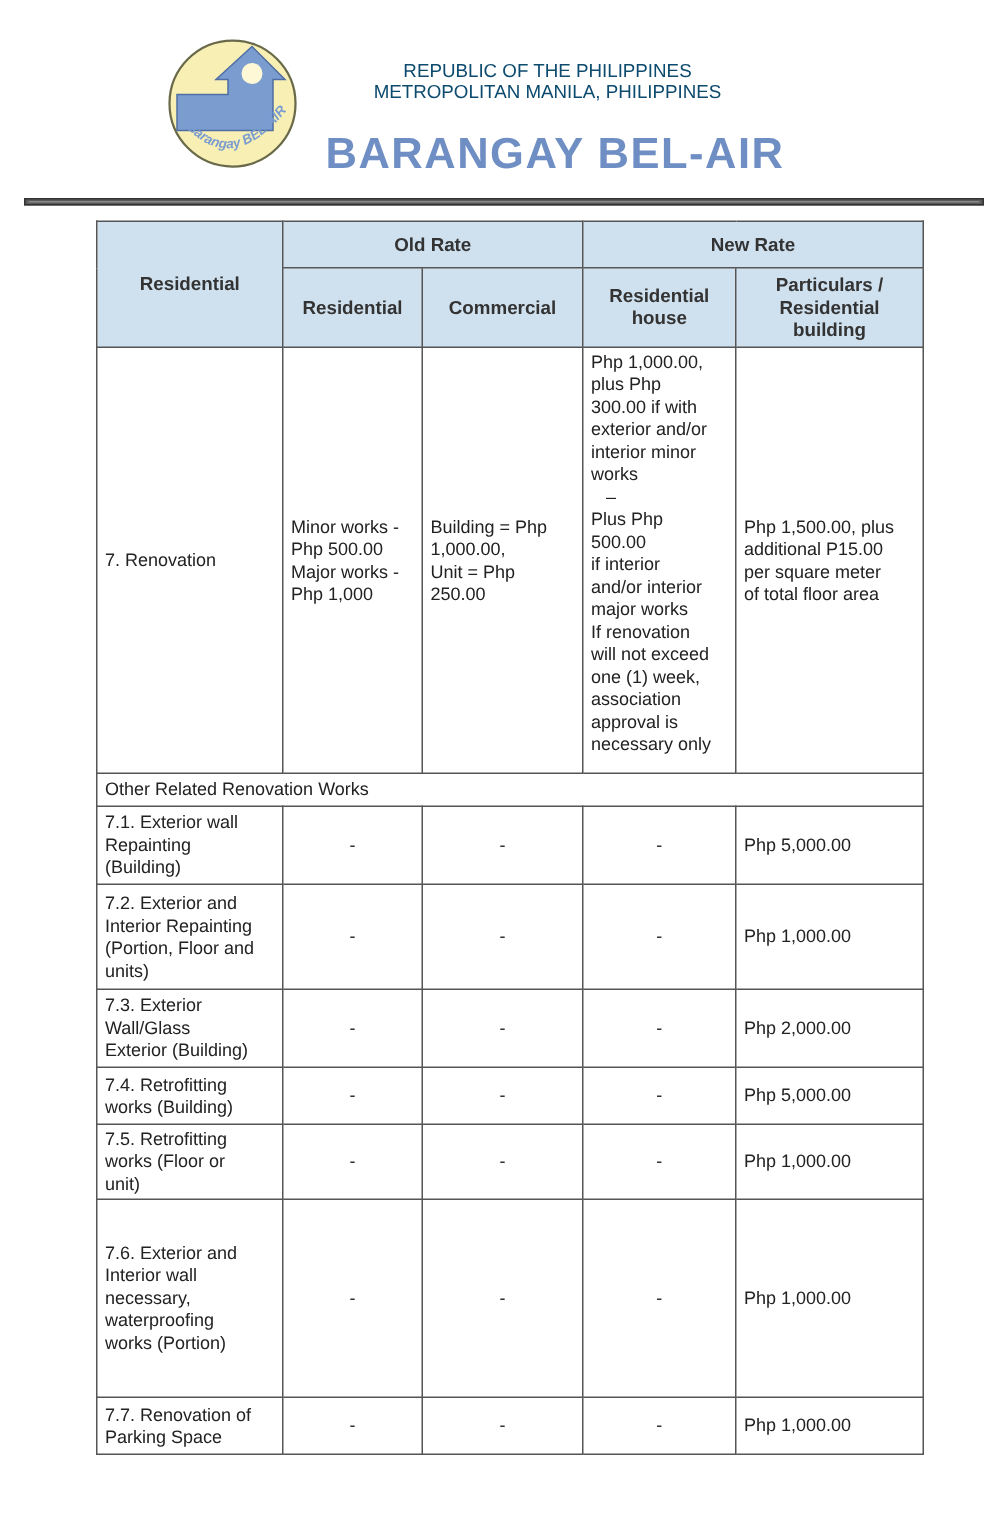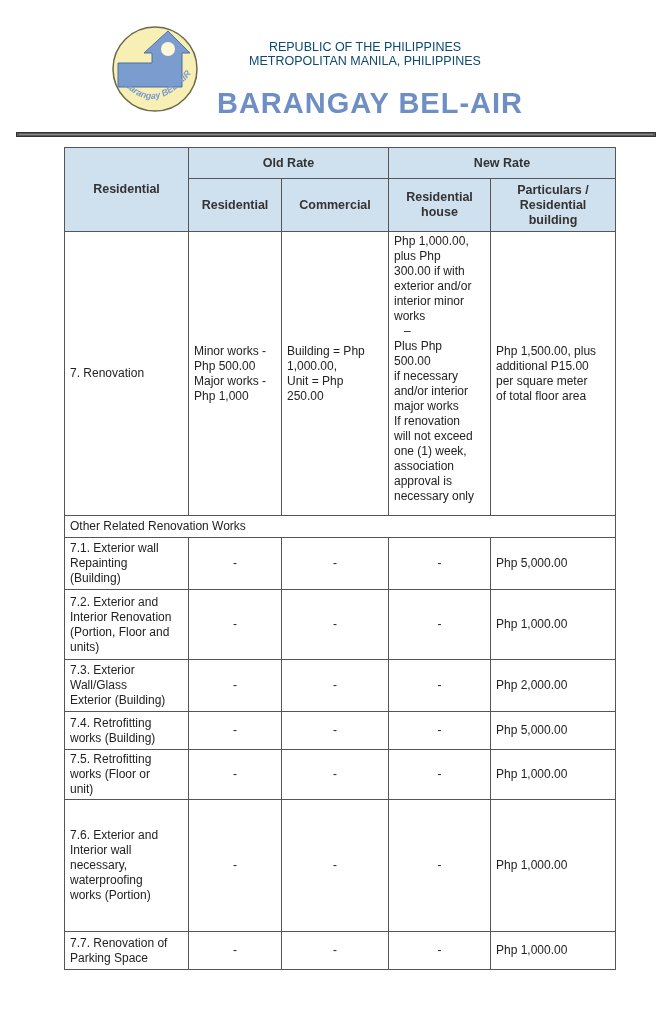--- a/index.html
+++ b/index.html
@@ -87,21 +87,21 @@
       <td class="c-left" style="vertical-align:top;padding-top:2px" id="renovNewRes">
           <span class="blk">Php 1,000.00,</span>
           <span class="blk">plus Php</span>
           <span class="blk">300.00 if with</span>
           <span class="blk">exterior and/or</span>
           <span class="blk">interior minor</span>
           <span class="blk">works</span>
           <span class="blk" style="padding-left: 10px;">–</span>
           <span class="blk">Plus Php</span>
           <span class="blk">500.00</span>
-          <span class="blk">if necessary</span>
+          <span class="blk">if interior</span>
           <span class="blk">and/or interior</span>
           <span class="blk">major works</span>
           <span class="blk">If renovation</span>
           <span class="blk">will not exceed</span>
           <span class="blk">one (1) week,</span>
           <span class="blk">association</span>
           <span class="blk">approval is</span>
           <span class="blk">necessary only</span>
         </td>
       <td class="c-left">
@@ -123,21 +123,21 @@
           <span class="blk">(Building)</span>
         </td>
         <td class="c-center">-</td>
         <td class="c-center">-</td>
         <td class="c-center">-</td>
         <td class="c-left">Php 5,000.00</td>
       </tr>
       <tr style="height: 70px;">
         <td class="c-left">
           <span class="blk">7.2. Exterior and</span>
-          <span class="blk">Interior Renovation</span>
+          <span class="blk">Interior Repainting</span>
           <span class="blk">(Portion, Floor and</span>
           <span class="blk">units)</span>
         </td>
         <td class="c-center">-</td>
         <td class="c-center">-</td>
         <td class="c-center">-</td>
         <td class="c-left">Php 1,000.00</td>
       </tr>
       <tr style="height: 52px;">
         <td class="c-left">

